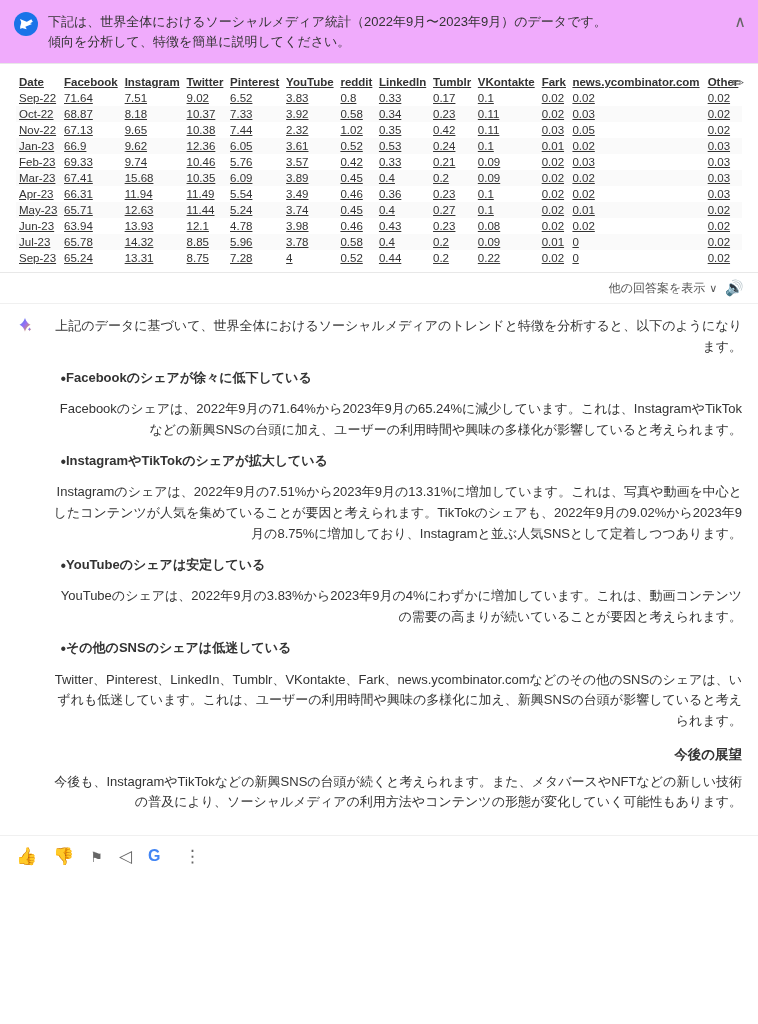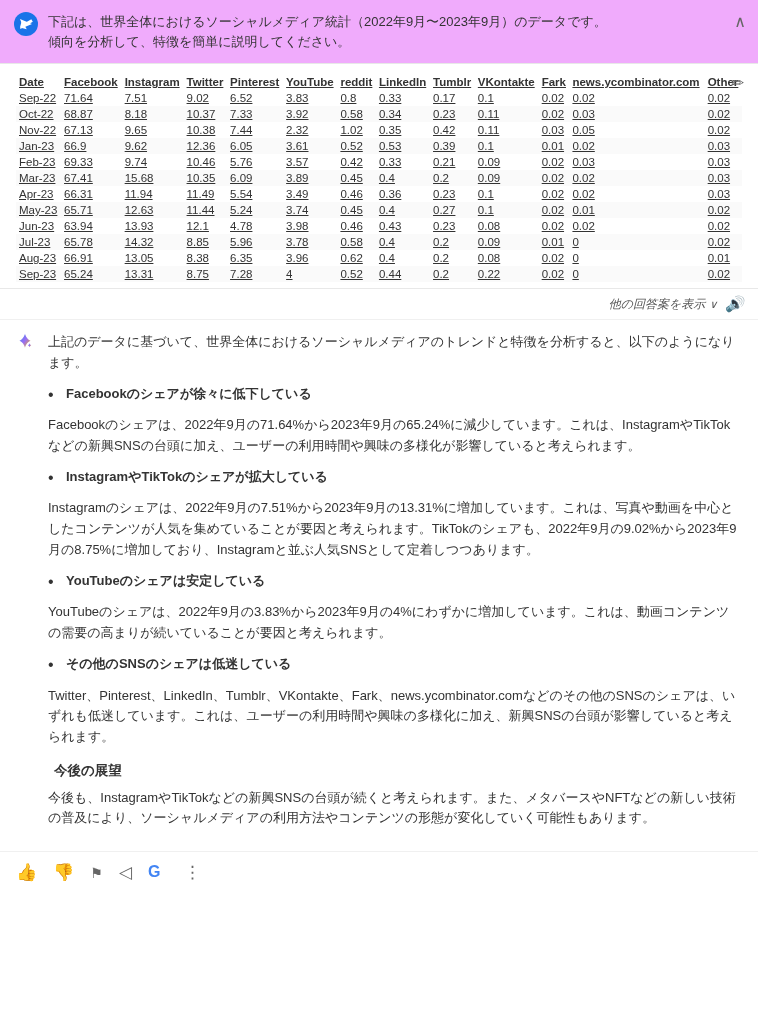--- a/index.html
+++ b/index.html
@@ -80,21 +80,20 @@
       background: #fafafa;
     }
     
     .response-header {
       display: flex;
       justify-content: flex-end;
       align-items: center;
       padding: 6px 14px;
       border-bottom: 1px solid #f0f0f0;
       gap: 8px;
-      font-style: italic;
     }
     .show-other-btn {
       font-size: 12px;
       color: #555;
       cursor: pointer;
       display: flex;
       align-items: center;
       gap: 4px;
     }
     .show-other-btn span.chevron {
@@ -102,20 +101,21 @@
     }
     .speaker-icon {
       color: #666;
       font-size: 15px;
       cursor: pointer;
     }
     
     .answer-block {
       padding: 12px 16px 12px 48px;
       position: relative;
+      text-align: right;
     }
     .answer-icon {
       position: absolute;
       left: 14px;
       top: 12px;
       width: 22px;
       height: 22px;
     }
     .answer-text {
       font-size: 13px;
@@ -249,21 +249,21 @@
           </tr>
           <tr>
             <td>Jan-23</td>
             <td>66.9</td>
             <td>9.62</td>
             <td>12.36</td>
             <td>6.05</td>
             <td>3.61</td>
             <td>0.52</td>
             <td>0.53</td>
-            <td>0.39</td>
+            <td>0.24</td>
             <td>0.1</td>
             <td>0.01</td>
             <td>0.02</td>
             <td>0.03</td>
           </tr>
           <tr>
             <td>Feb-23</td>
             <td>69.33</td>
             <td>9.74</td>
             <td>10.46</td>
@@ -344,35 +344,20 @@
             <td>8.85</td>
             <td>5.96</td>
             <td>3.78</td>
             <td>0.58</td>
             <td>0.4</td>
             <td>0.2</td>
             <td>0.09</td>
             <td>0.01</td>
             <td>0</td>
             <td>0.02</td>
-          </tr>
-          <tr>
-            <td>Aug-23</td>
-            <td>66.91</td>
-            <td>13.05</td>
-            <td>8.38</td>
-            <td>6.35</td>
-            <td>3.96</td>
-            <td>0.62</td>
-            <td>0.4</td>
-            <td>0.2</td>
-            <td>0.08</td>
-            <td>0.02</td>
-            <td>0</td>
-            <td>0.01</td>
           </tr>
           <tr>
             <td>Sep-23</td>
             <td>65.24</td>
             <td>13.31</td>
             <td>8.75</td>
             <td>7.28</td>
             <td>4</td>
             <td>0.52</td>
             <td>0.44</td>

